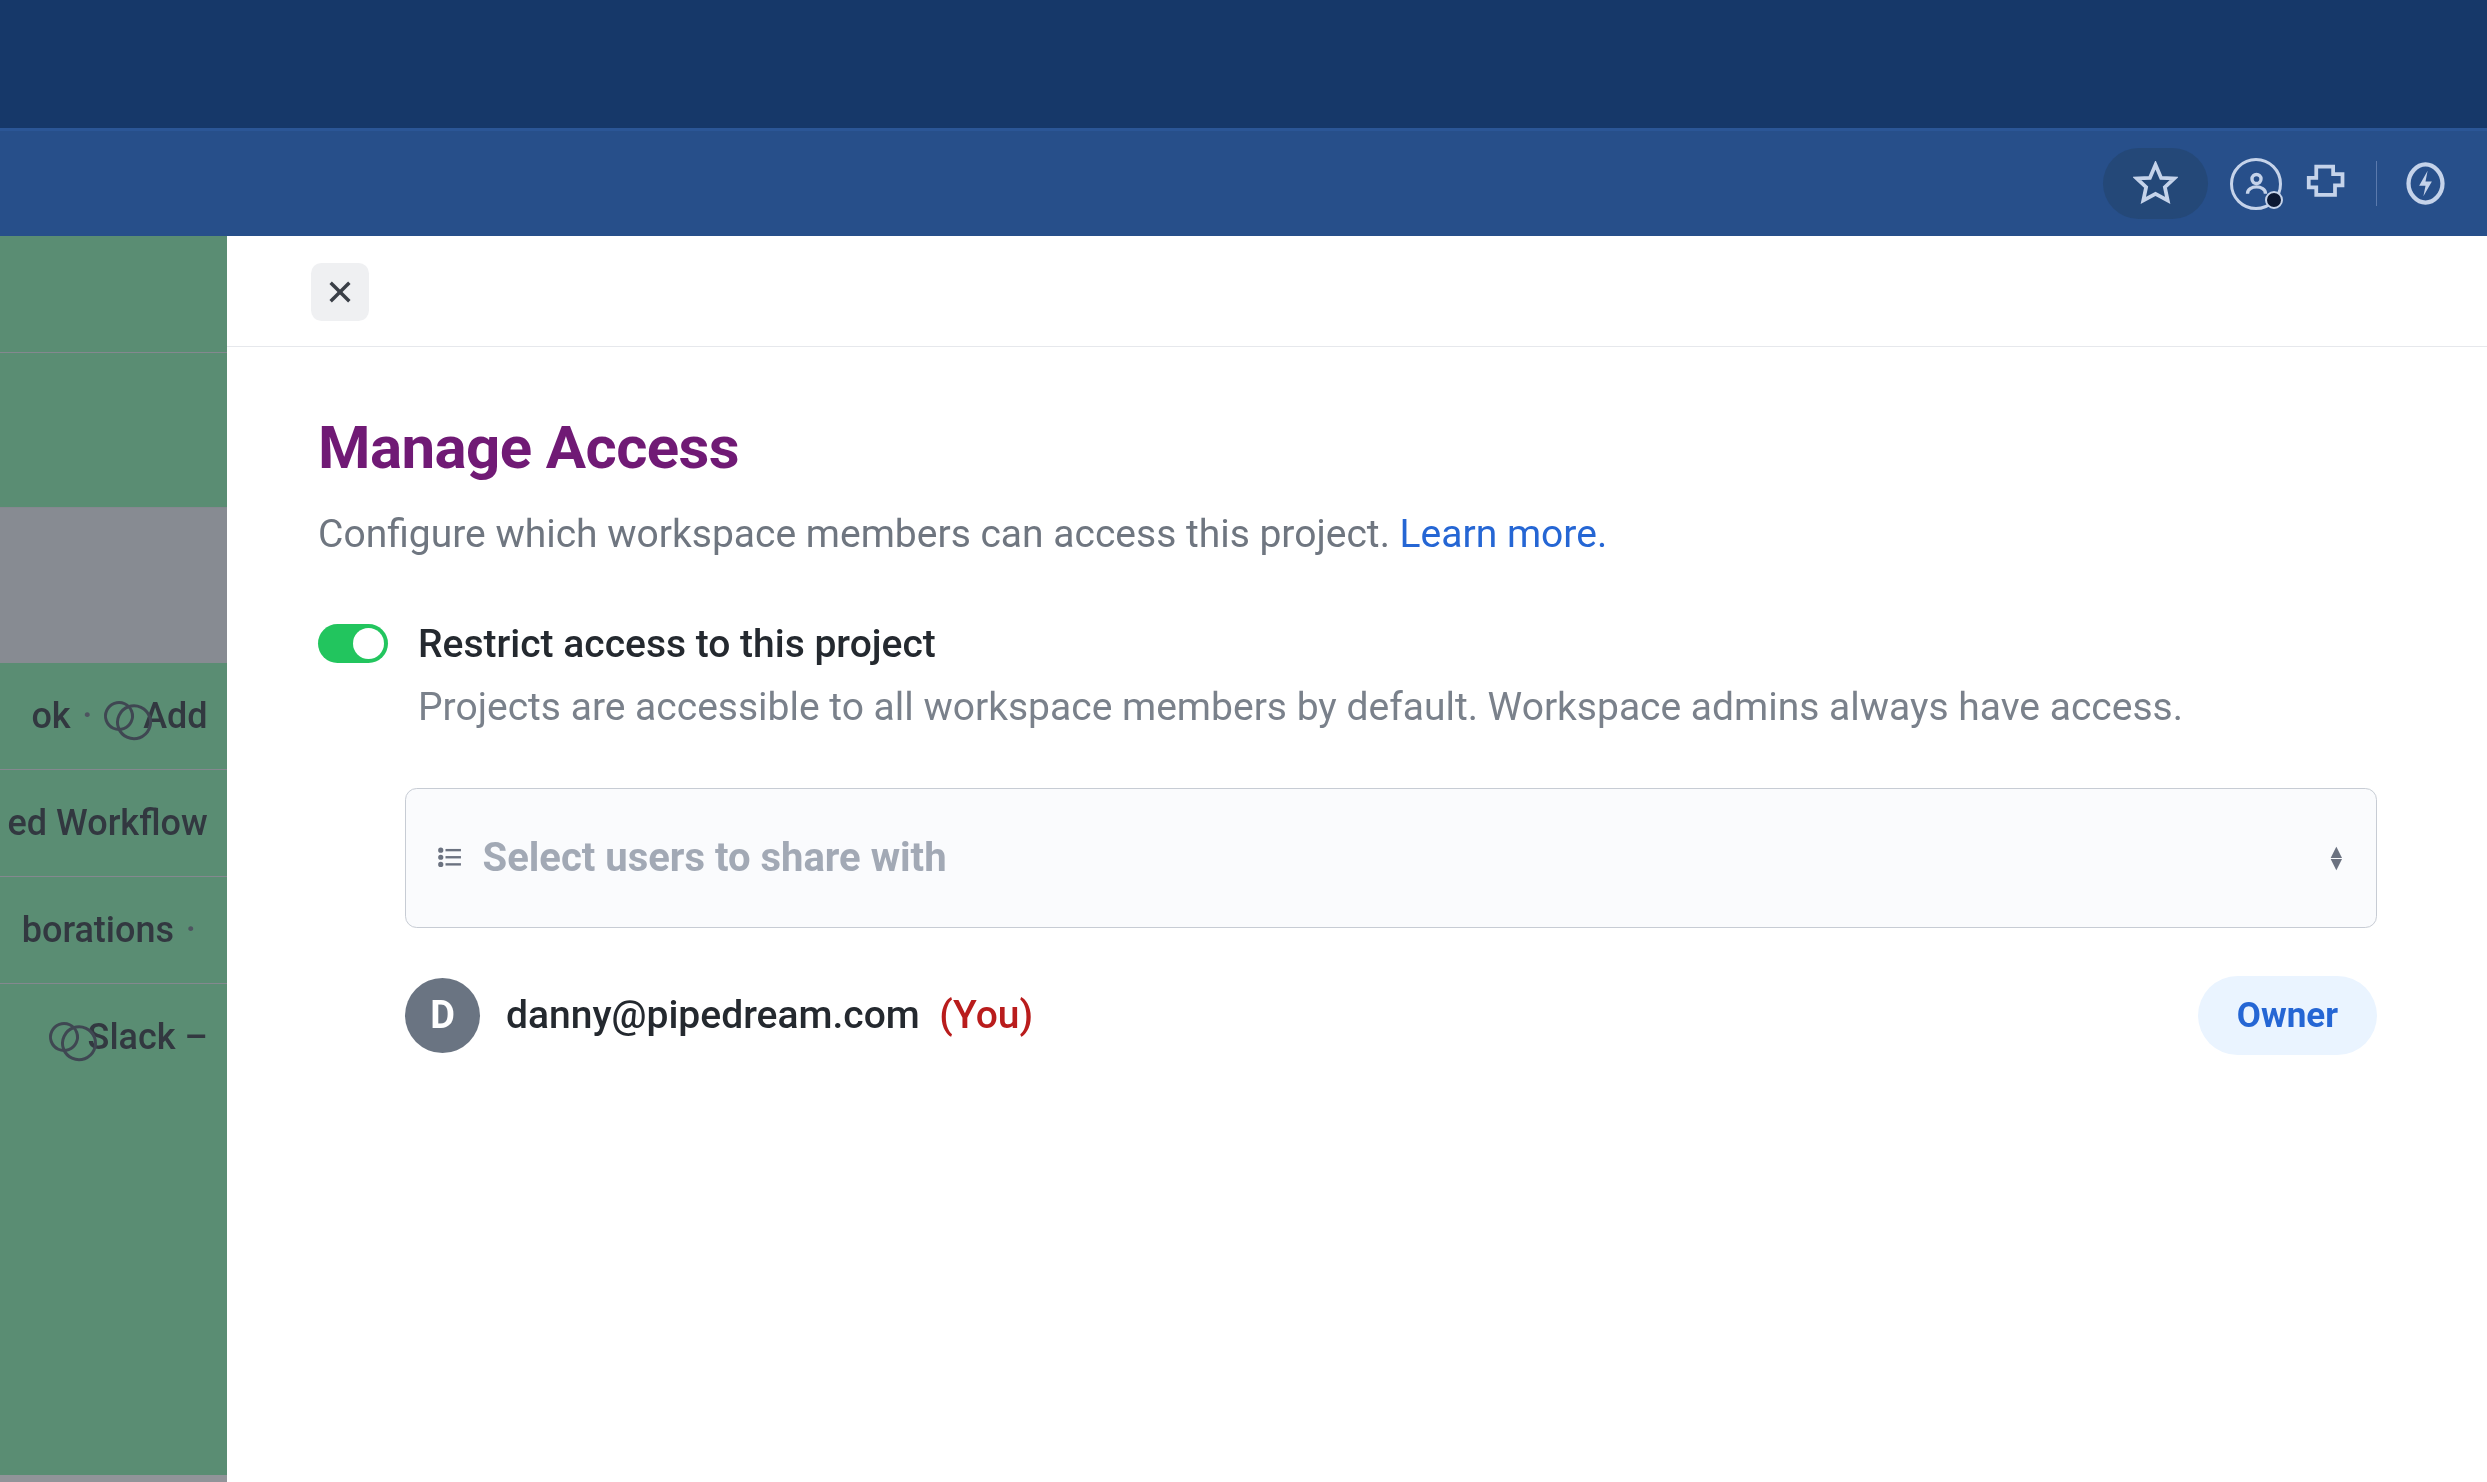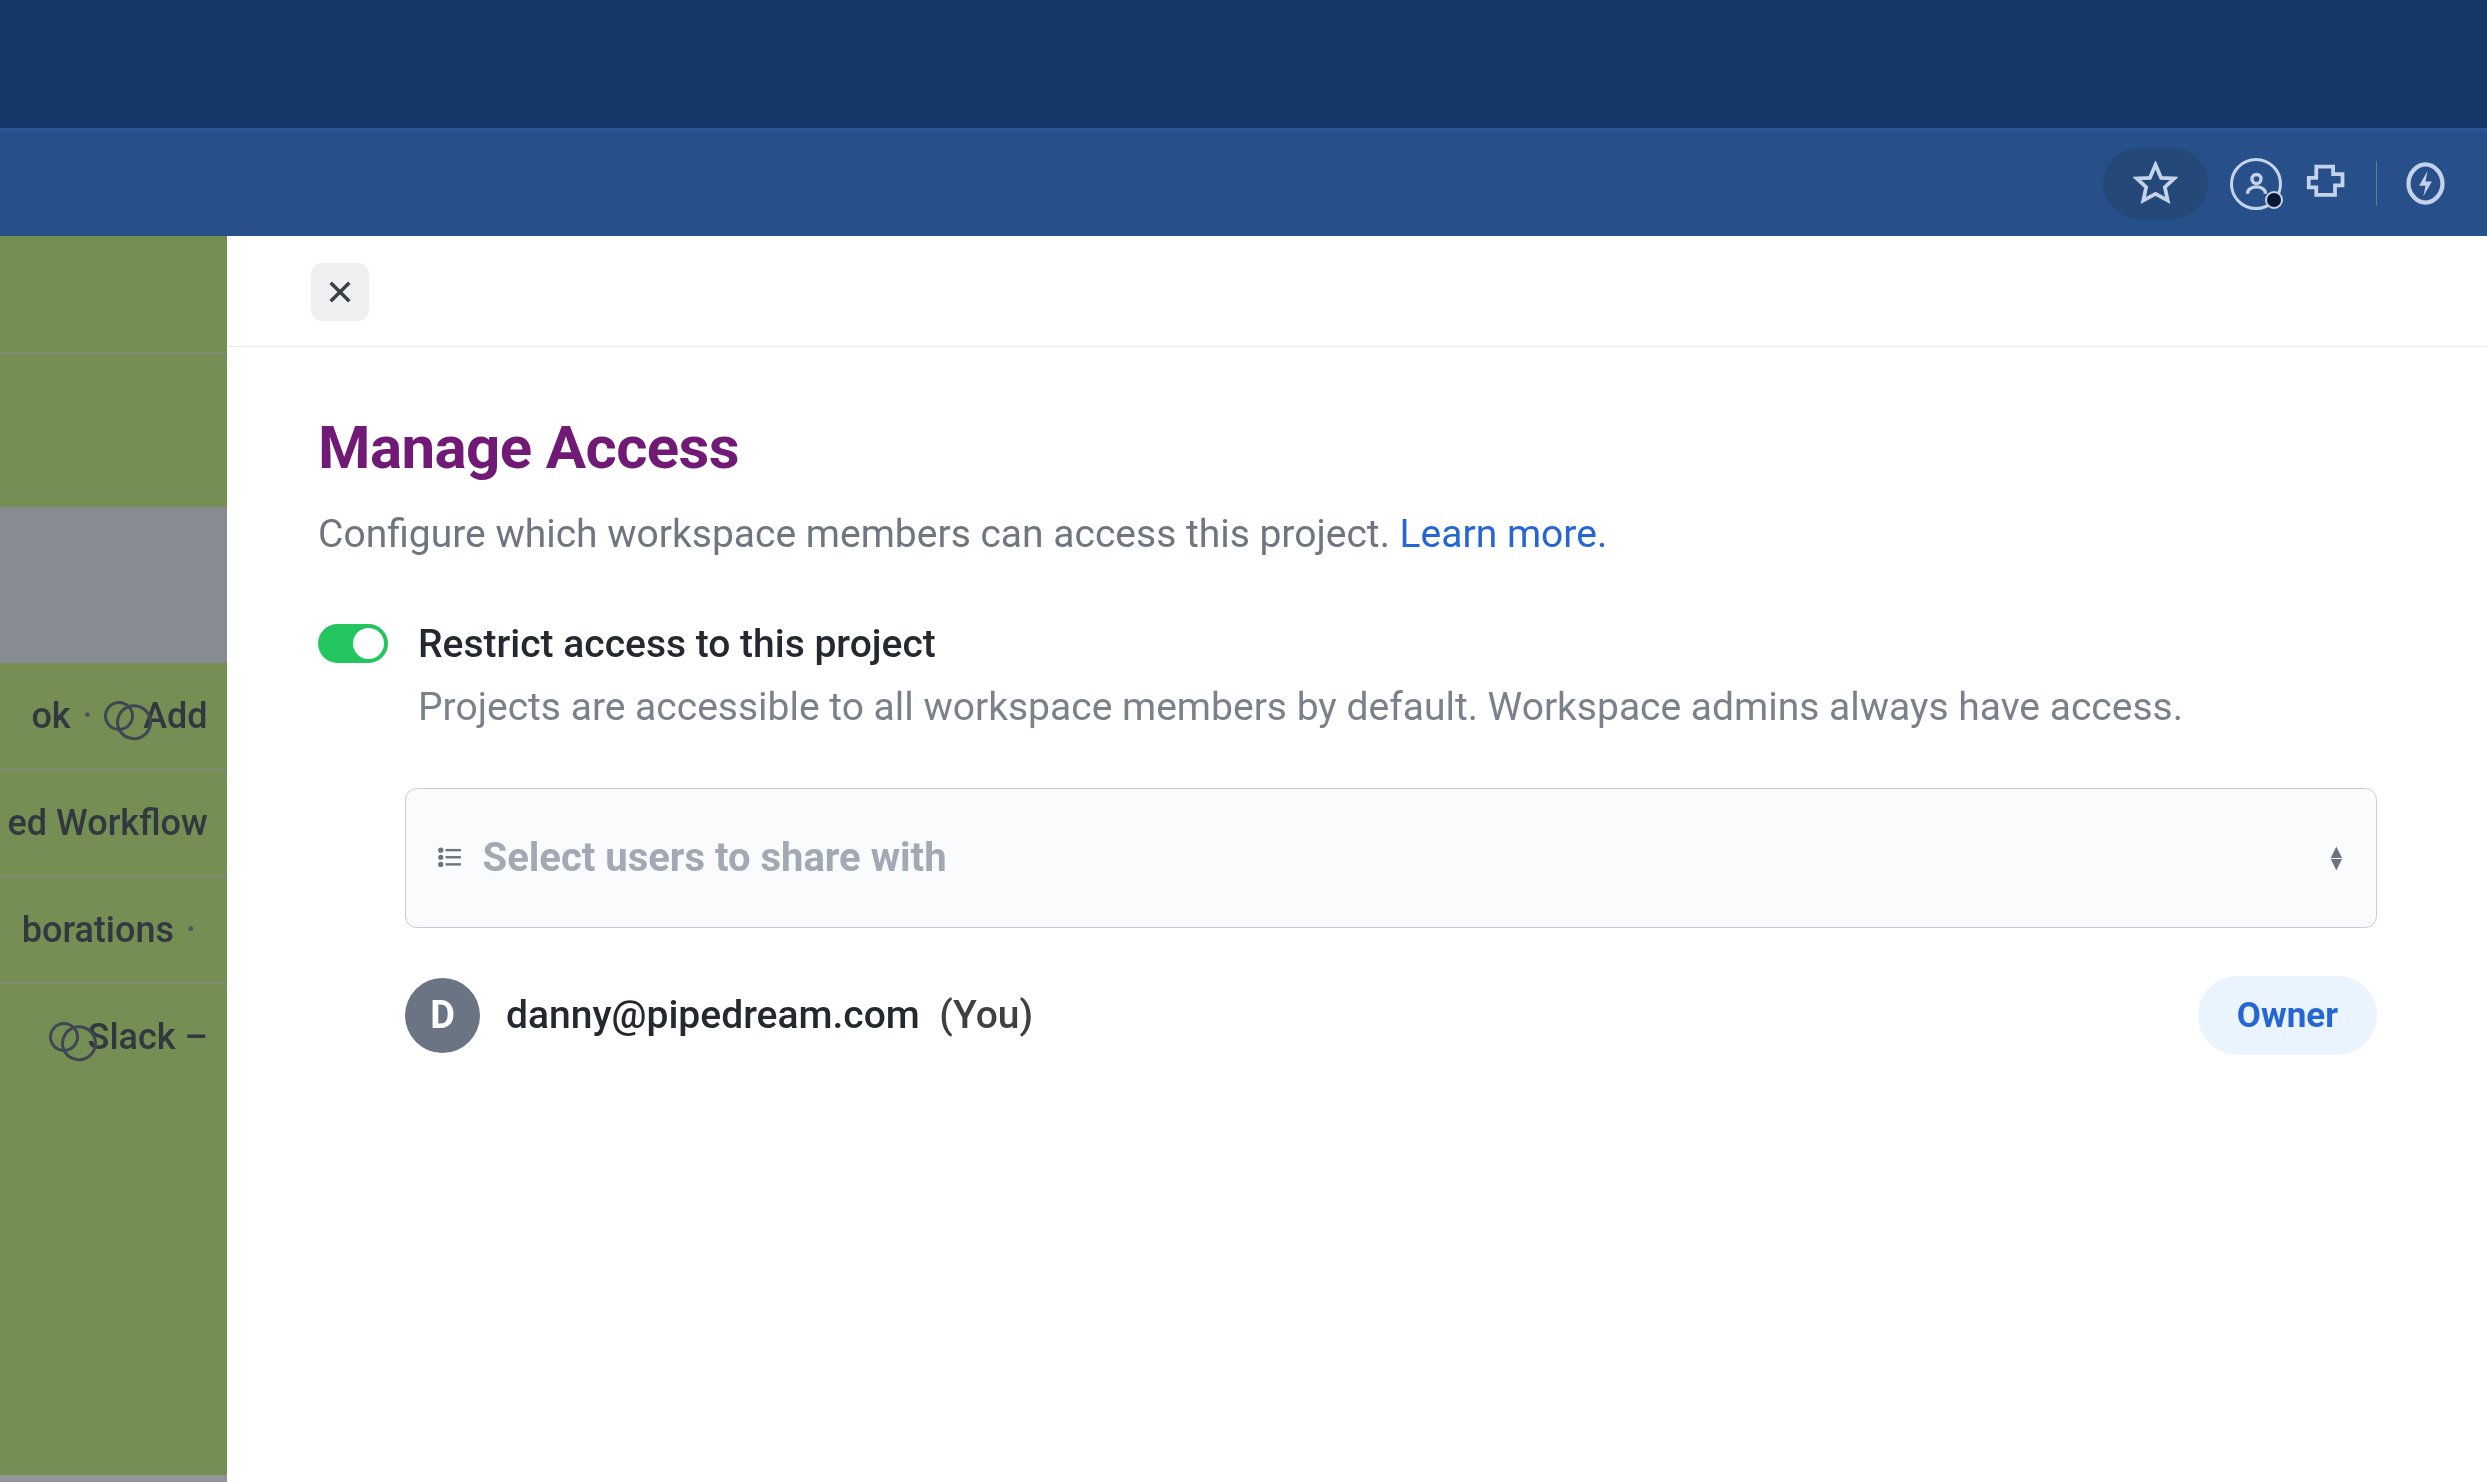--- a/index.html
+++ b/index.html
@@ -37,21 +37,21 @@
     color:#c5d3ea; position: relative;
   }
   .blue-toolbar .browser-ext-icon .dot {
     position:absolute; bottom:-2.6px; right:-3.9px; width:18px; height:18px; background:#0b1833; border-radius:50%;
     border: 2.6px solid #c5d3ea;
   }
 
   
   .sidebar-area {
     position:absolute; top:236px; left:0; width:227px; bottom:8px;
-    background:#bef264;
+    background:#86efac;
   }
   .sidebar-area .row {
     display:flex; align-items:center;
     padding: 32px 19.4px 32px 0; border-bottom: 1.3px solid #e2e4e8;
     color:#2e333a; font-size:36px; font-weight:500; white-space:nowrap;
     justify-content:flex-end;
   }
   .sidebar-area .dot-sep { color:#6b7280; margin:0 11.7px; }
   .sidebar-area .link-icon {
     width:30px; height:30px; border-radius:50%; border:3.9px solid #4b5563; display:inline-block; margin-right:9px; transform: rotate(-20deg); position: relative;
@@ -114,21 +114,21 @@
     font-size:40px; font-weight:700; color:#3b4048; cursor:pointer;
   }
 
   .member-row { margin-top: 48px; display:flex; align-items:center; margin-left: 87px; }
   .avatar {
     width: 75px; height:75px; border-radius:50%; background:#6a7482;
     display:flex; align-items:center; justify-content:center;
     color:#fff; font-size:38px; font-weight:700;
   }
   .member-email { font-size:39px; color:#24292f; margin-left: 26px; font-weight:500;}
-  .member-you { font-size:39px; color:#404040; margin-left: 19.4px; font-weight:500;}
+  .member-you { font-size:39px; color:#b91c1c; margin-left: 19.4px; font-weight:500;}
   .role-badge { margin-left:auto; background:#eaf4ff; color:#2566d4; font-size:35px; font-weight:700; padding: 19.4px 39px; border-radius: 52px; }
 
   svg { display:block; }
 </style>
 </head>
 <body>
 
 <div class="top-chrome-bar"></div>
 
 <div class="blue-toolbar">

